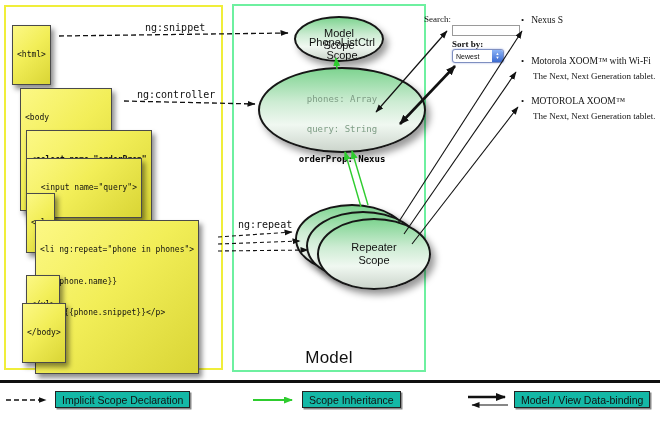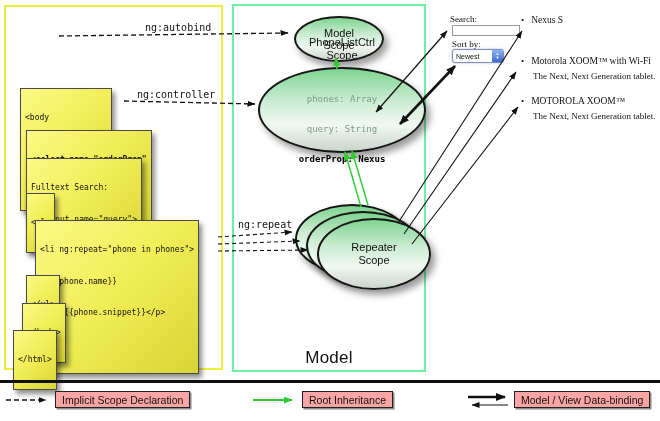--- a/index.html
+++ b/index.html
@@ -40,70 +40,69 @@
   .v-select .sel-text{flex:1;font-size:7px;padding-left:3px;color:#111;
                       font-family:"Liberation Sans",sans-serif;}
   .v-select .stepper{width:11px;height:100%;border-radius:0 2px 2px 0;
             background:linear-gradient(#8cb4f7,#3b6ad0);display:flex;flex-direction:column;
             align-items:center;justify-content:center;color:#fff;font-size:4px;line-height:4px;}
   .v-item-title{position:absolute;font-family:"Liberation Serif",serif;font-size:9.5px;color:#111;}
   .v-item-title .bullet{margin-right:7px;font-size:9px;}
   .v-item-desc{position:absolute;font-family:"Liberation Serif",serif;font-size:9px;color:#111;}
   
   .separator{position:absolute;left:0;top:380px;width:660px;height:3px;background:#101010;}
-  .legend-box{position:absolute;height:15px;background:#fca5a5;border:1px solid #222;
+  .legend-box{position:absolute;height:15px;background:#14b8a6;border:1px solid #222;
               box-shadow:1.5px 1.5px 0 #8a8a8a;display:flex;align-items:center;
               justify-content:center;font-size:10.5px;color:#111;padding:0 6px;white-space:nowrap;}
   svg.overlay{position:absolute;left:0;top:0;pointer-events:none;}
 </style>
 </head>
 <body>
 
 <div class="stage">
 
   <div class="col col-template">
     <div class="col-title">Template</div>
   </div>
   <div class="col col-model">
     <div class="col-title">Model</div>
   </div>
 
+  <div class="codebox" style="left:12px;top:25px;">
+    <div>&lt;html&gt;</div>
+  </div>
   <div class="codebox" style="left:20px;top:88px;">
     <div>&lt;body</div>
     <div> ng:controller=</div>
     <div> "PhoneListCtrl"&gt;</div>
   </div>
   <div class="codebox bold" style="left:26px;top:130px;">
     <div>&lt;select name="orderProp"</div>
     <div>  ...&gt;</div>
   </div>
   <div class="codebox" style="left:26px;top:158px;">
-    <div>Fulltext Search:</div>
     <div>  &lt;input name="query"&gt;</div>
   </div>
   <div class="codebox" style="left:26px;top:193px;">
     <div>&lt;ul&gt;</div>
   </div>
   <div class="codebox" style="left:35px;top:220px;">
     <div>&lt;li ng:repeat="phone in phones"&gt;</div>
     <div>  {{phone.name}}</div>
     <div>  &lt;p&gt;{{phone.snippet}}&lt;/p&gt;</div>
     <div>&lt;/li&gt;</div>
   </div>
   <div class="codebox" style="left:26px;top:275px;">
     <div>&lt;/ul&gt;</div>
   </div>
   <div class="codebox" style="left:22px;top:303px;">
     <div>&lt;/body&gt;</div>
   </div>
-  <div class="codebox" style="left:13px;top:330px;">
-    <div>&lt;/html&gt;</div>
-  </div>
-
-  <div class="ng-label" style="left:145px;top:22px;">ng:autobind</div>
+
+  <div class="ng-label" style="left:145px;top:22px;">ng:snippet</div>
   <div class="ng-label" style="left:137px;top:89px;">ng:controller</div>
   <div class="ng-label" style="left:238px;top:219px;">ng:repeat</div>
 
   <div class="ellipse" style="left:294px;top:16px;width:86px;height:42px;">
     <div class="etitle" style="font-size:11px;line-height:12px;">
       <div>Model</div>
       <div>Scope</div>
     </div>
   </div>
 
@@ -121,23 +120,23 @@
 
   <div class="ellipse" style="left:295px;top:204px;width:110px;height:66px;"></div>
   <div class="ellipse" style="left:306px;top:211px;width:110px;height:66px;"></div>
   <div class="ellipse" style="left:317px;top:218px;width:110px;height:68px;">
     <div class="etitle">
       <div>Repeater</div>
       <div>Scope</div>
     </div>
   </div>
 
-  <div class="v-label" style="left:450px;top:14px;">Search:</div>
+  <div class="v-label" style="left:424px;top:14px;">Search:</div>
   <input class="v-input" style="left: 452px; top: 25px;" value="">
-  <div class="v-label" style="left:452px;top:39px;">Sort by:</div>
+  <div class="v-label" style="left:452px;top:39px;font-weight:bold;">Sort by:</div>
   <div class="v-select" style="left:452px;top:49px;">
     <span class="sel-text">Newest</span>
     <span class="stepper">
         <span>▲</span>
         <span>▼</span>
       </span>
   </div>
 
   <div class="v-item-title" style="left:521px;top:15px;">
     <span class="bullet">•</span><span>Nexus S</span>
@@ -148,21 +147,21 @@
   </div>
   <div class="v-item-desc" style="left:533px;top:71px;">The Next, Next Generation tablet.</div>
 
   <div class="v-item-title" style="left:521px;top:96px;">
     <span class="bullet">•</span><span>MOTOROLA XOOM™</span>
   </div>
   <div class="v-item-desc" style="left:533px;top:111px;">The Next, Next Generation tablet.</div>
 
   <div class="separator"></div>
   <div class="legend-box" style="left:55px;top:391px;">Implicit Scope Declaration</div>
-  <div class="legend-box" style="left:302px;top:391px;">Root Inheritance</div>
+  <div class="legend-box" style="left:302px;top:391px;">Scope Inheritance</div>
   <div class="legend-box" style="left:514px;top:391px;">Model / View Data-binding</div>
 
   <svg class="overlay" width="660" height="421" viewBox="0 0 660 421">
     <defs>
       <marker id="mBlack" markerWidth="10" markerHeight="8" refX="7.5" refY="3" orient="auto" markerUnits="userSpaceOnUse">
         <path d="M0,0 L8,3 L0,6 z" fill="#111"></path>
       </marker>
       <marker id="mBlackRev" markerWidth="10" markerHeight="8" refX="7.5" refY="3" orient="auto-start-reverse" markerUnits="userSpaceOnUse">
         <path d="M0,0 L8,3 L0,6 z" fill="#111"></path>
       </marker>

